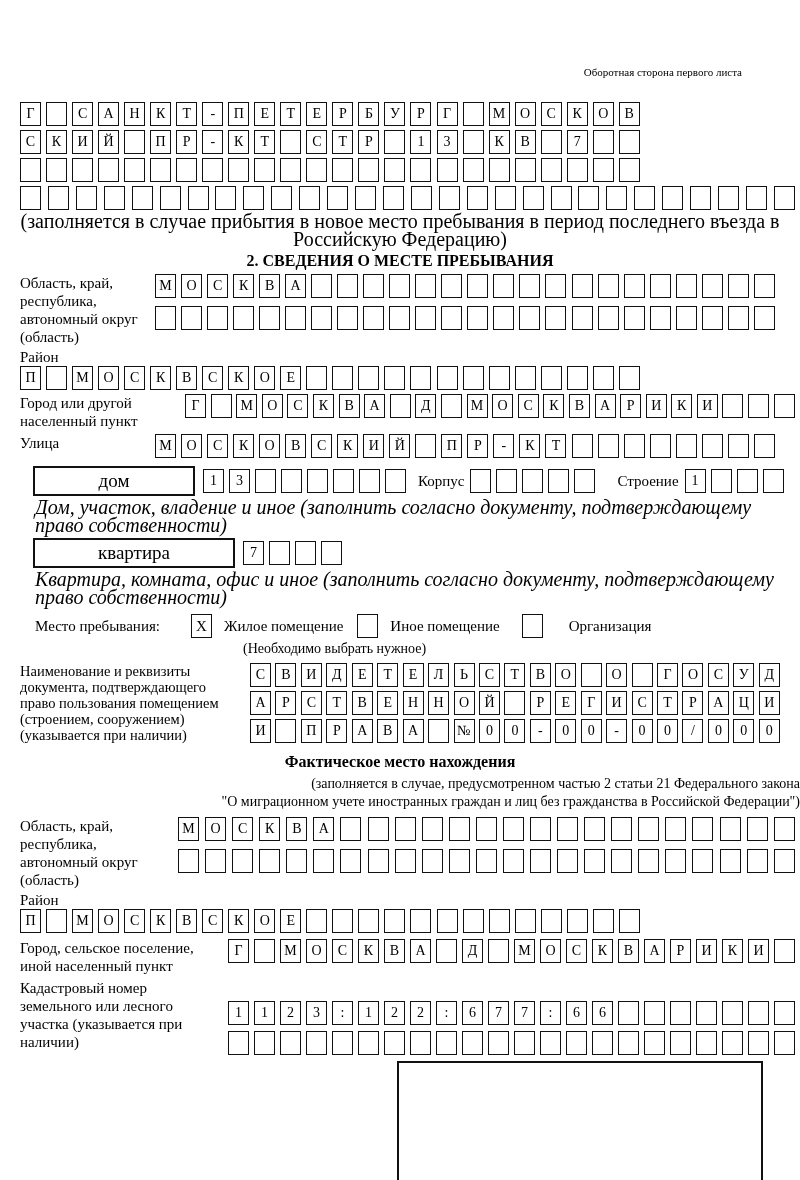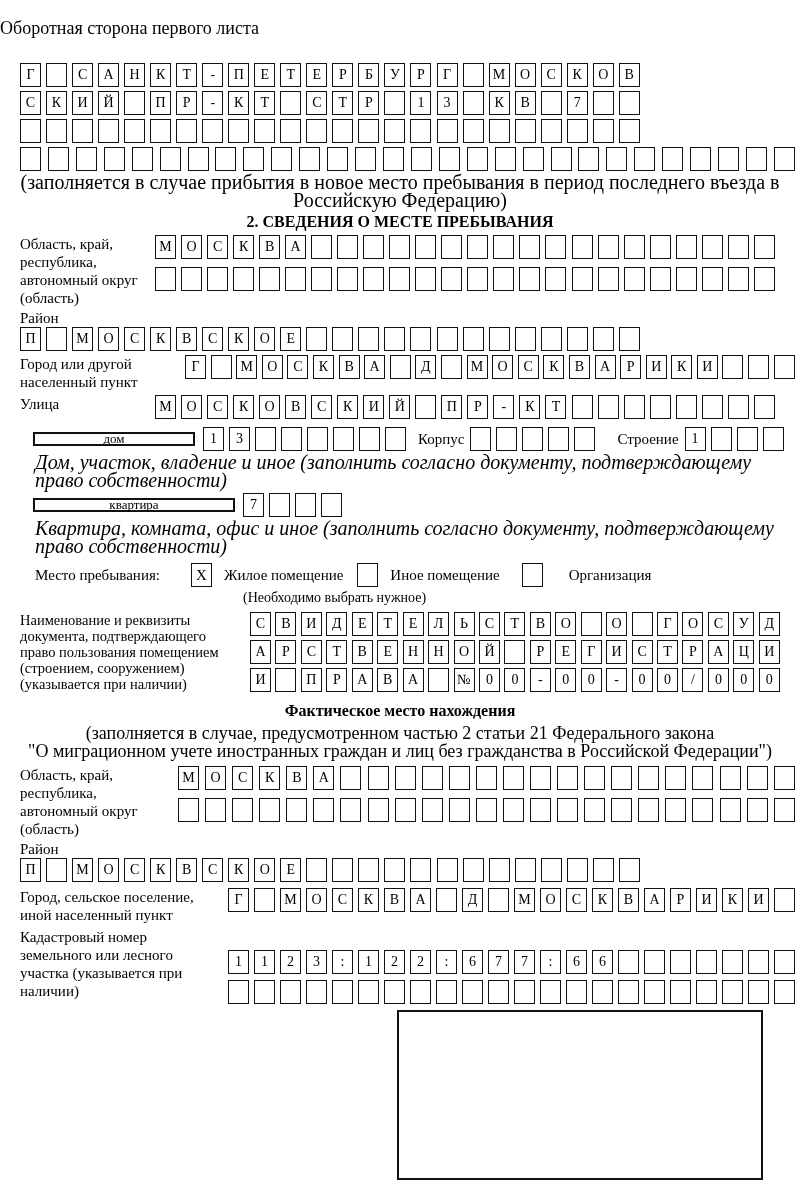--- a/index.html
+++ b/index.html
@@ -1,53 +1,53 @@
 <!DOCTYPE html>
 <html><head>
 <meta charset="utf-8">
 <style>
   html,body{margin:0;padding:0;background:#ffffff;}
   .page{
     width:800px;height:1180px;overflow:hidden;background:#fff;color:#000;
     font-family:"Liberation Serif","DejaVu Serif",serif;
     position:relative;
   }
-  .top-note{font-size:18px;padding:18px 58px 0 0;}
+  .top-note{font-size:11px;text-align:right;padding:18px 58px 0 0;margin-top:48px;}
   .fieldrow{display:flex;align-items:flex-start;margin:0 5px 0 20px;}
   .flabel{font-size:15px;line-height:18px;box-sizing:border-box;padding-right:8px;flex:none;}
   .w135{width:135px;}.w155{width:155px;}.w158{width:158px;}.w165{width:165px;}
   .w208{width:208px;}.w230{width:230px;}
   .cellcol{display:flex;flex-direction:column;gap:4px;flex:none;}
   .cells{display:flex;justify-content:space-between;flex:none;}
   .cells-fixed{display:flex;gap:5px;flex:none;}
   .cw620{width:620px;}.cw617{width:617px;}.cw610{width:610px;}.cw775{width:775px;}
   .cw567{width:567px;}.cw530{width:530px;}
   .cell{
     width:21px;height:24px;box-sizing:border-box;border:1.5px solid #111;
     font-size:14px;line-height:21px;text-align:center;flex:none;background:#fff;
   }
   .caption{font-size:20px;line-height:18px;}
   .caption.center{text-align:center;margin:2px 10px 0 10px;}
   .caption.left{margin:2px 0 0 35px;font-style:italic;}
   .sec-title{font-size:16px;font-weight:bold;text-align:center;margin:4px 0 4px 0;}
   .widebox{
-    box-sizing:border-box;border:2px solid #111;height:14px;background:#fff;
-    display:flex;align-items:center;justify-content:center;font-size:13px;flex:none;
+    box-sizing:border-box;border:2px solid #111;height:30px;background:#fff;
+    display:flex;align-items:center;justify-content:center;font-size:19px;flex:none;
   }
   .domrow,.kvrow{display:flex;align-items:center;margin:8px 5px 0 33px;}
   .inlabel{font-size:15px;flex:none;}
   .mestorow{display:flex;align-items:center;margin:8px 5px 0 35px;font-size:15px;}
   .checkbox{
     width:21px;height:24px;box-sizing:border-box;border:1.5px solid #111;
     text-align:center;line-height:22px;font-size:15px;flex:none;background:#fff;
   }
   .choose-note{font-size:14px;margin:3px 0 0 243px;}
   .mt2{margin-top:2px;flex-direction:column;}.mt4{margin-top:4px;}.mt6{margin-top:6px;}
   .pt20{padding-top:22px;}
-  .s3notes{font-size:18px;line-height:18px;text-align:center;margin-top:2px;}
+  .s3notes{font-size:14px;line-height:18px;text-align:right;margin-top:2px;}
   .stampwrap{margin:6px 0 0 397px;width:372px;}
   .stampbox{width:366px;height:170px;box-sizing:border-box;border:2px solid #111;background:#fff;}
   .stampnote{font-size:14px;line-height:18px;text-align:center;margin-top:4px;}
 </style>
 </head>
 <body>
 
 <div class="page">
 
   <div class="top-note">Оборотная сторона первого листа</div>

